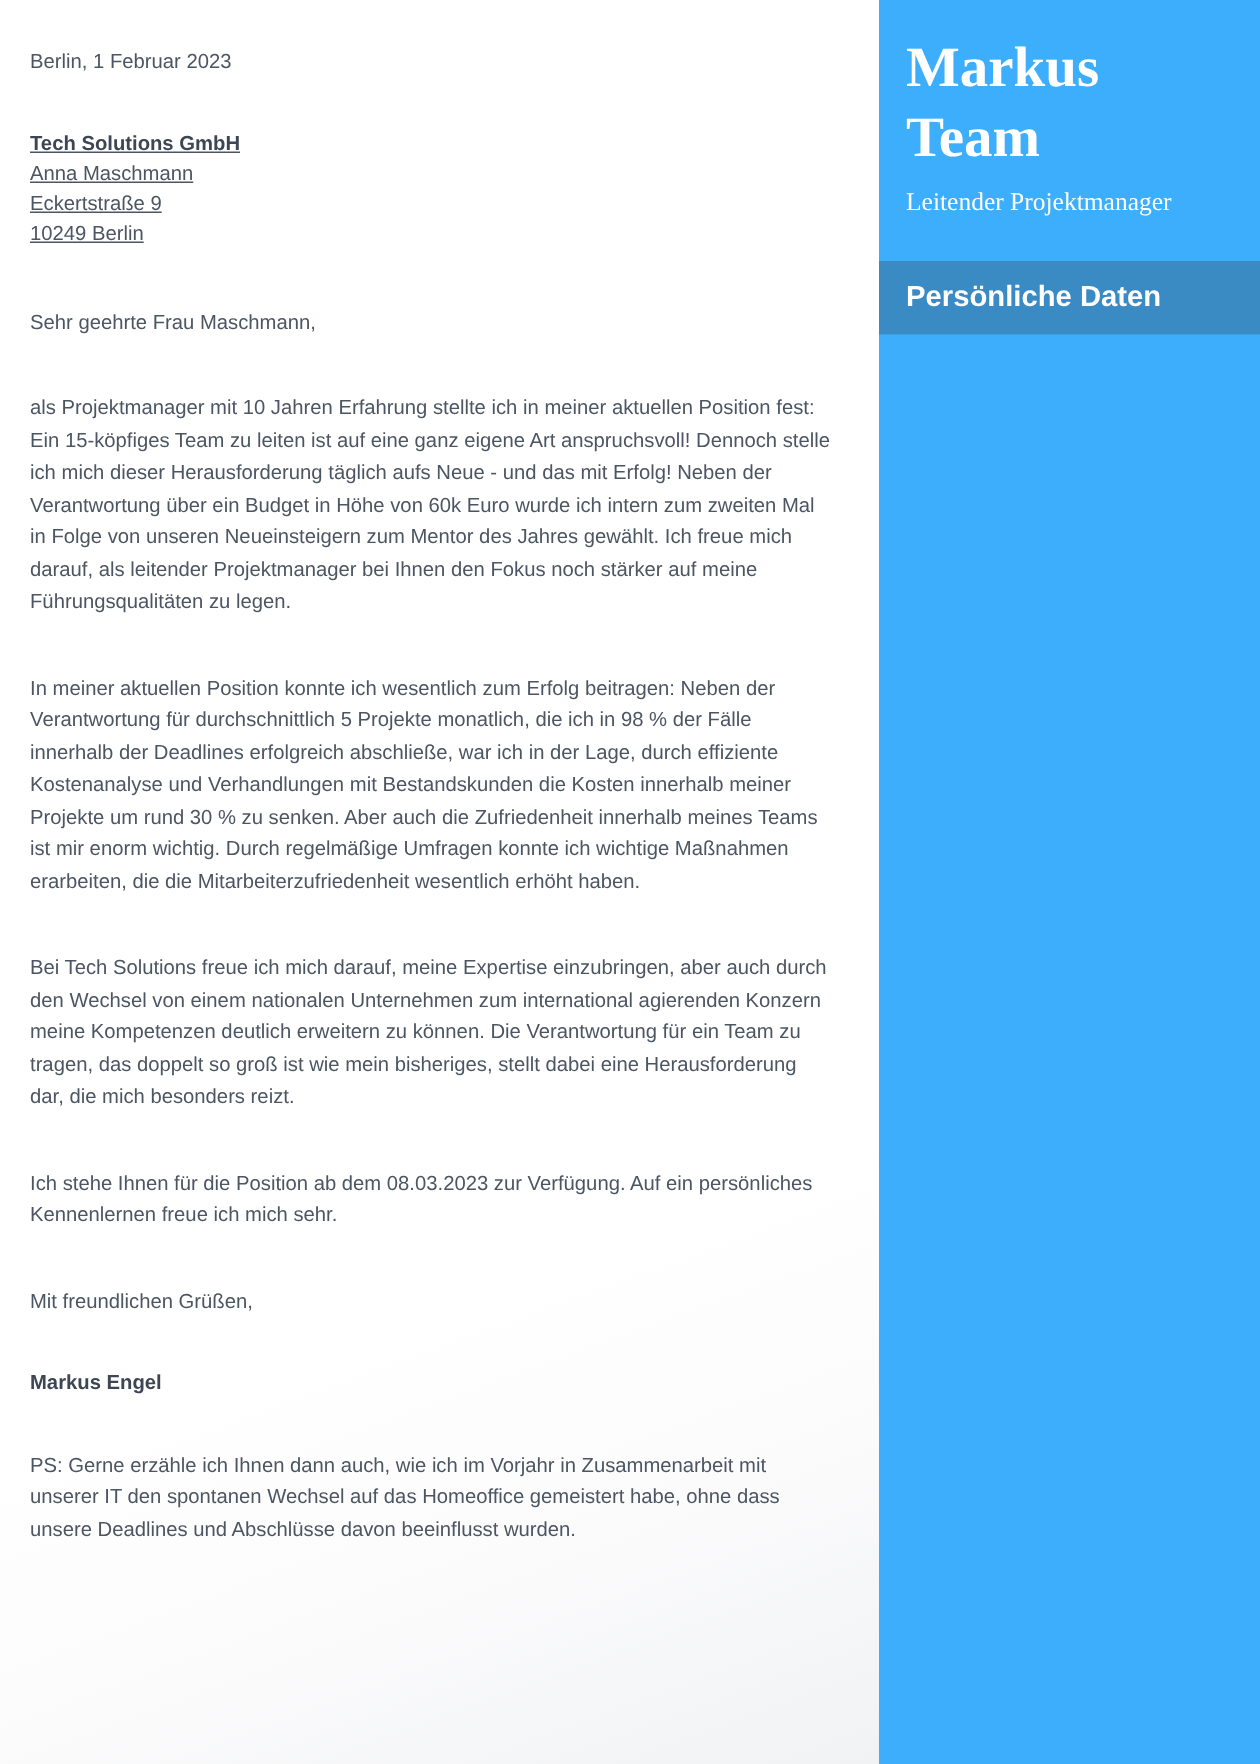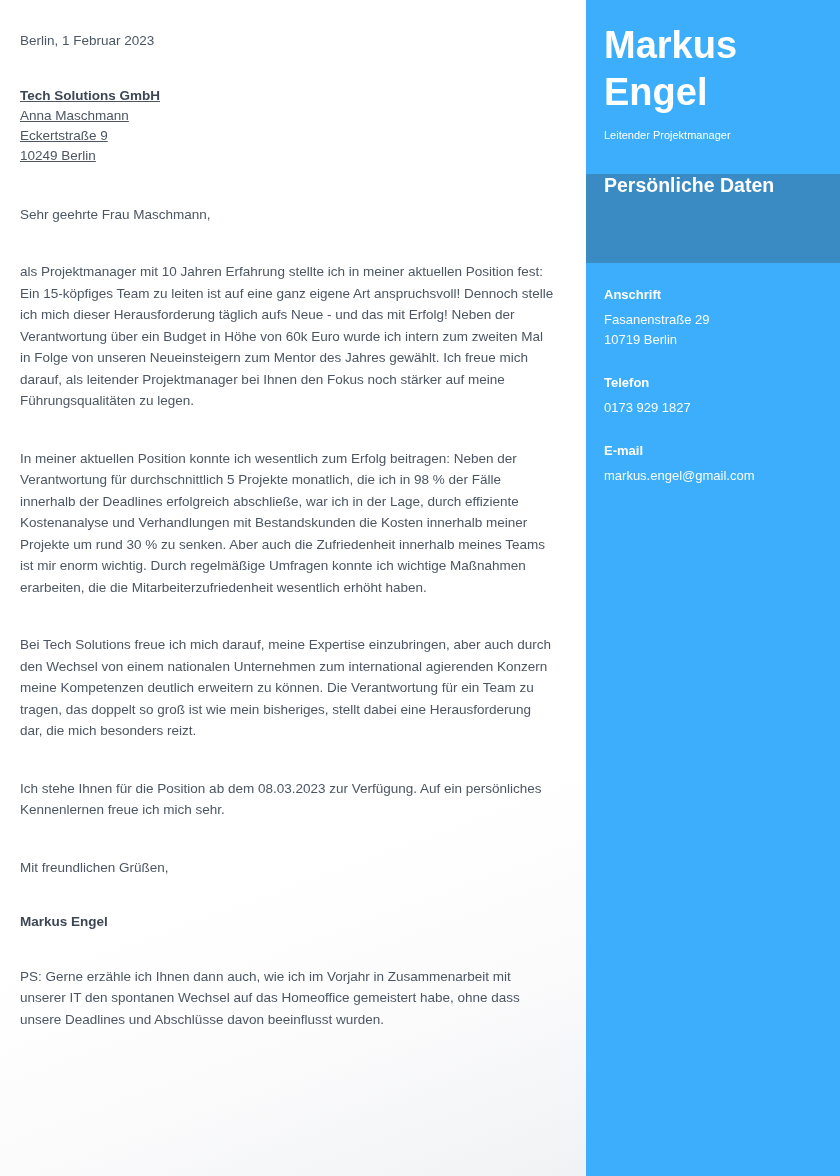--- a/index.html
+++ b/index.html
@@ -43,39 +43,40 @@
     width: 254px;
     height: 1176px;
     background: #3daefb;
     color: #ffffff;
     box-sizing: border-box;
     display: flex;
     flex-direction: column;
   }
   .sidebar-head {
     padding: 22px 18px 0 18px;
+    font-family: Liberation Serif, serif;
   }
   .person-name {
     font-size: 38px;
     font-weight: bold;
     line-height: 47px;
     color: #ffffff;
   }
   .person-title {
     margin-top: 9px;
-    font-size: 11px;
+    font-size: 17px;
     line-height: 20px;
     color: #ffffff;
   }
   .section-band {
     margin-top: 29px;
     background: #3a8ac4;
-    height: 89px;
+    height: 49px;
     display: flex;
-    align-items: flex-start;
+    align-items: center;
     padding: 0 18px;
     box-sizing: border-box;
   }
   .section-band .section-title {
     font-size: 19.5px;
     font-weight: bold;
     color: #ffffff;
   }
   .sidebar-fields {
     padding: 22px 18px 0 18px;
@@ -111,39 +112,24 @@
 
     <p class="closing">Mit freundlichen Grüßen,</p>
     <p class="signature">Markus Engel</p>
     <p class="postscript">PS: Gerne erzähle ich Ihnen dann auch, wie ich im Vorjahr in Zusammenarbeit mit unserer IT den spontanen Wechsel auf das Homeoffice gemeistert habe, ohne dass unsere Deadlines und Abschlüsse davon beeinflusst wurden.</p>
   </div>
 
   <div class="sidebar">
     <div class="sidebar-head">
       <div class="person-name">
         <div>Markus</div>
-        <div>Engel</div>
+        <div>Team</div>
       </div>
       <div class="person-title">Leitender Projektmanager</div>
     </div>
 
     <div class="section-band">
       <span class="section-title">Persönliche Daten</span>
     </div>
 
-    <div class="sidebar-fields">
-      <div class="field">
-        <div class="field-label">Anschrift</div>
-        <div class="field-value">Fasanenstraße 29</div>
-        <div class="field-value">10719 Berlin</div>
-      </div>
-      <div class="field">
-        <div class="field-label">Telefon</div>
-        <div class="field-value">0173 929 1827</div>
-      </div>
-      <div class="field">
-        <div class="field-label">E-mail</div>
-        <div class="field-value">markus.engel@gmail.com</div>
-      </div>
-    </div>
   </div>
 
 </div>
 
 </body></html>

